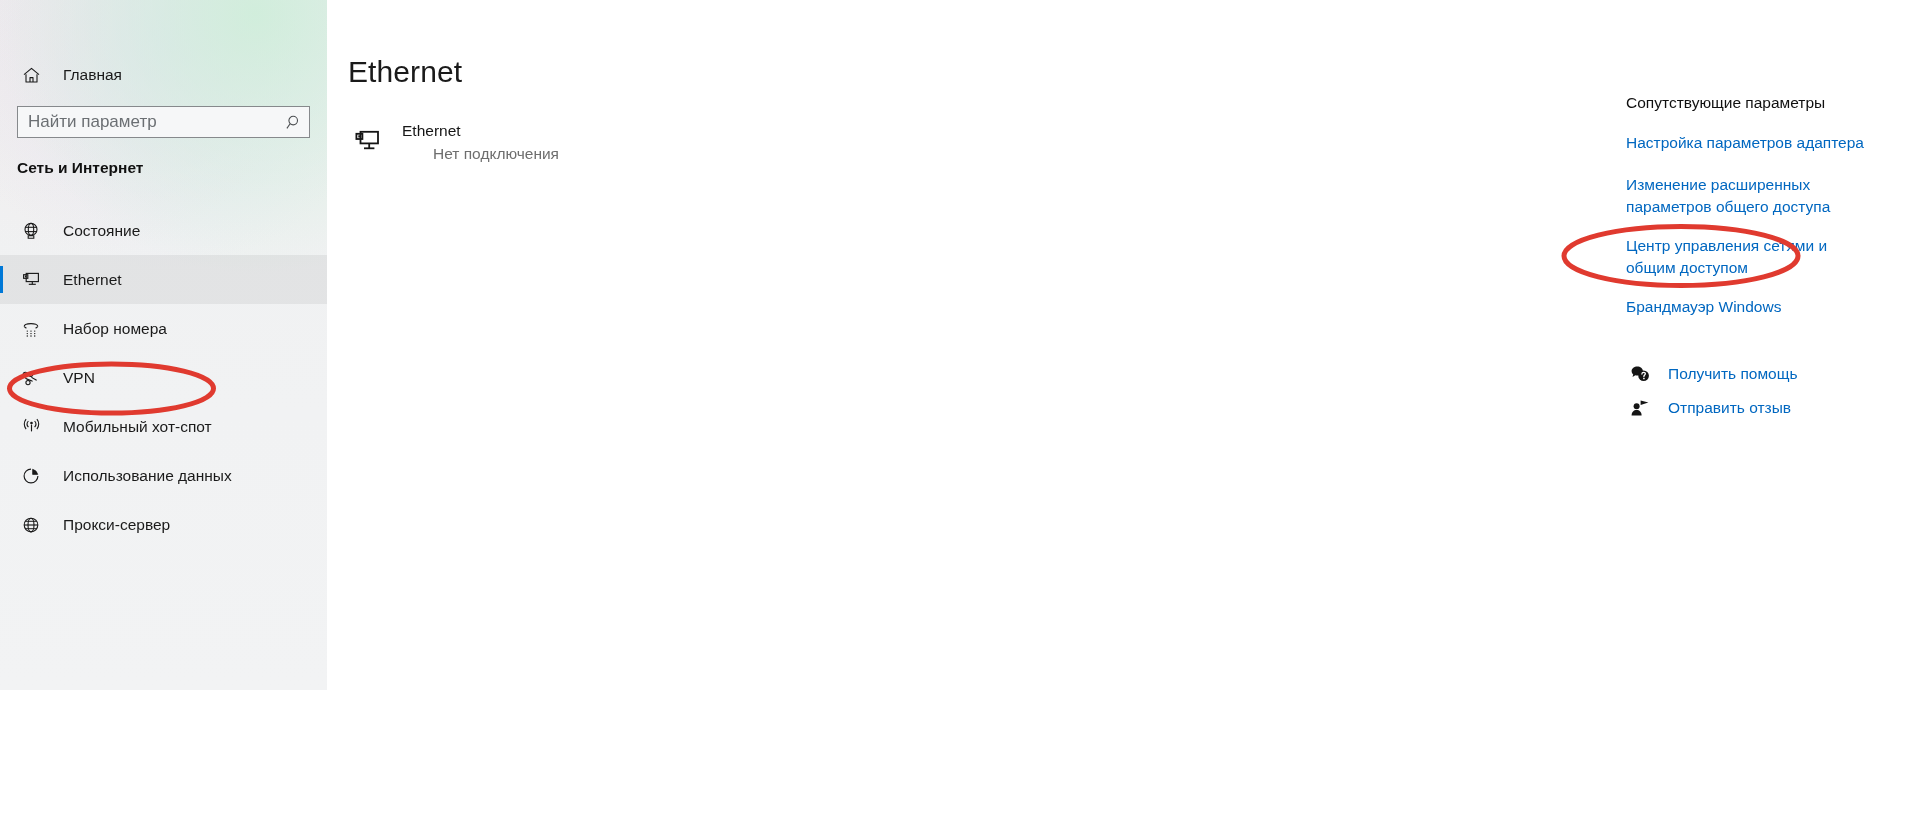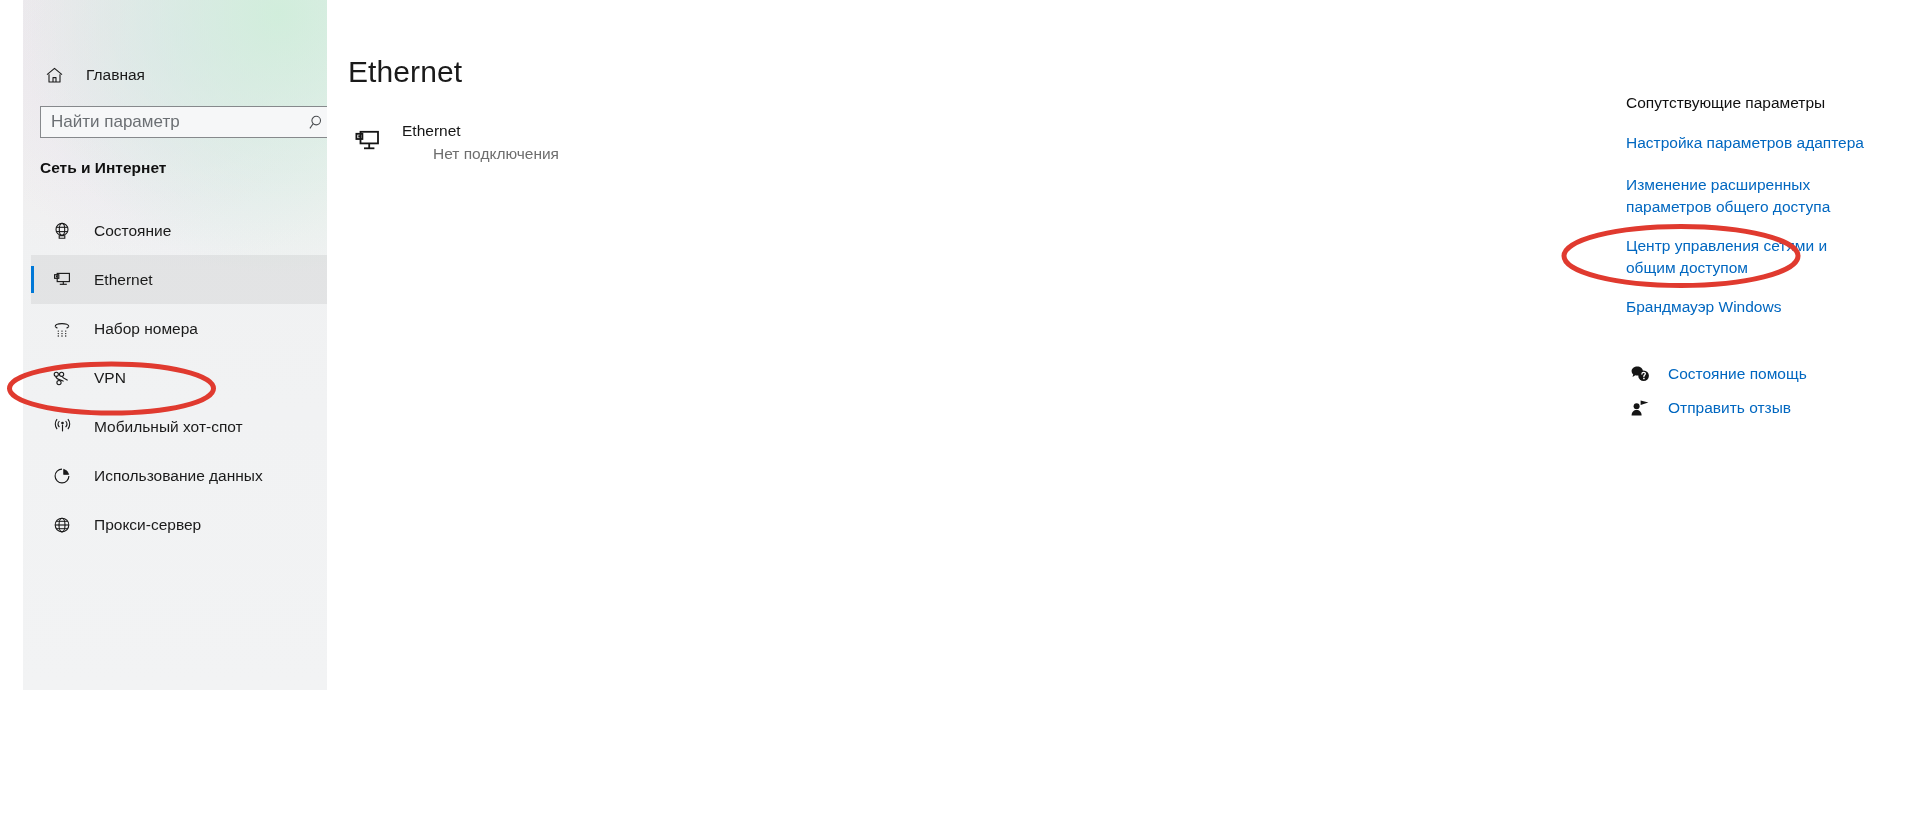--- a/index.html
+++ b/index.html
@@ -59,21 +59,20 @@
   .sidebar {
     position: absolute;
     left: 0; top: 0;
     width: 327px;
     height: 690px;
     background:
       radial-gradient(circle at 78% 2%, rgba(205,238,216,0.85) 0%, rgba(205,238,216,0) 36%),
       radial-gradient(circle at 50% 6%, rgba(226,228,243,0.75) 0%, rgba(226,228,243,0) 34%),
       radial-gradient(circle at 24% 5%, rgba(243,231,231,0.7) 0%, rgba(243,231,231,0) 32%),
       linear-gradient(180deg, #eceef0 0%, #eef0f1 12%, #f0f1f2 30%, #f1f2f3 60%, #f2f3f4 100%);
-    margin-left: 23px;
   }
 
   .nav-home {
     position: absolute;
     left: 0;
     top: 56px;
     width: 327px;
     height: 38px;
     display: flex;
     align-items: center;
@@ -131,21 +130,20 @@
     font-size: 15.5px;
     font-weight: bold;
     color: #101010;
   }
 
   .navlist {
     position: absolute;
     left: 0;
     top: 206px;
     width: 327px;
-    padding-left: 8px;
   }
   .navitem {
     position: relative;
     height: 49px;
     display: flex;
     align-items: center;
     cursor: default;
   }
   .navitem.selected { background: rgba(0,0,0,0.055); }
   .navitem .selbar {
@@ -461,21 +459,21 @@
 
       <div class="rail-action action-help">
         <span class="ico">
           <svg width="20" height="20" viewBox="0 0 20 20">
             <path d="M1.6 7.0 C1.6 4.2 4.3 2.4 7.3 2.4 C10.3 2.4 12.9 4.2 12.9 7.0 C12.9 9.8 10.3 11.5 7.3 11.5 C6.6 11.5 6.0 11.45 5.4 11.3 L2.5 13.0 L3.2 10.5 C2.2 9.6 1.6 8.4 1.6 7.0 Z" fill="#151515"></path>
             <circle cx="13.6" cy="11.7" r="5.3" fill="#151515"></circle>
             <path d="M11.9 10.0 C11.9 8.9 12.7 8.3 13.7 8.3 C14.7 8.3 15.4 8.9 15.4 9.8 C15.4 11.0 13.9 11.1 13.9 12.3 L13.9 12.7" fill="none" stroke="#ffffff" stroke-width="1.25" stroke-linecap="round"></path>
             <circle cx="13.9" cy="14.5" r="0.85" fill="#ffffff"></circle>
           </svg>
         </span>
-        <span class="lbl">Состояние помощь</span>
+        <span class="lbl">Получить помощь</span>
       </div>
 
       <div class="rail-action action-feedback">
         <span class="ico">
           <svg width="20" height="20" viewBox="0 0 20 20">
             <circle cx="6.6" cy="8.2" r="3.0" fill="#151515"></circle>
             <path d="M1.6 17.4 C1.6 13.9 3.8 12.0 6.6 12.0 C9.4 12.0 11.6 13.9 11.6 17.4 Z" fill="#151515"></path>
             <path d="M10.6 2.5 L18.4 4.6 L10.6 7.0 Z" fill="#151515"></path>
           </svg>
         </span>

